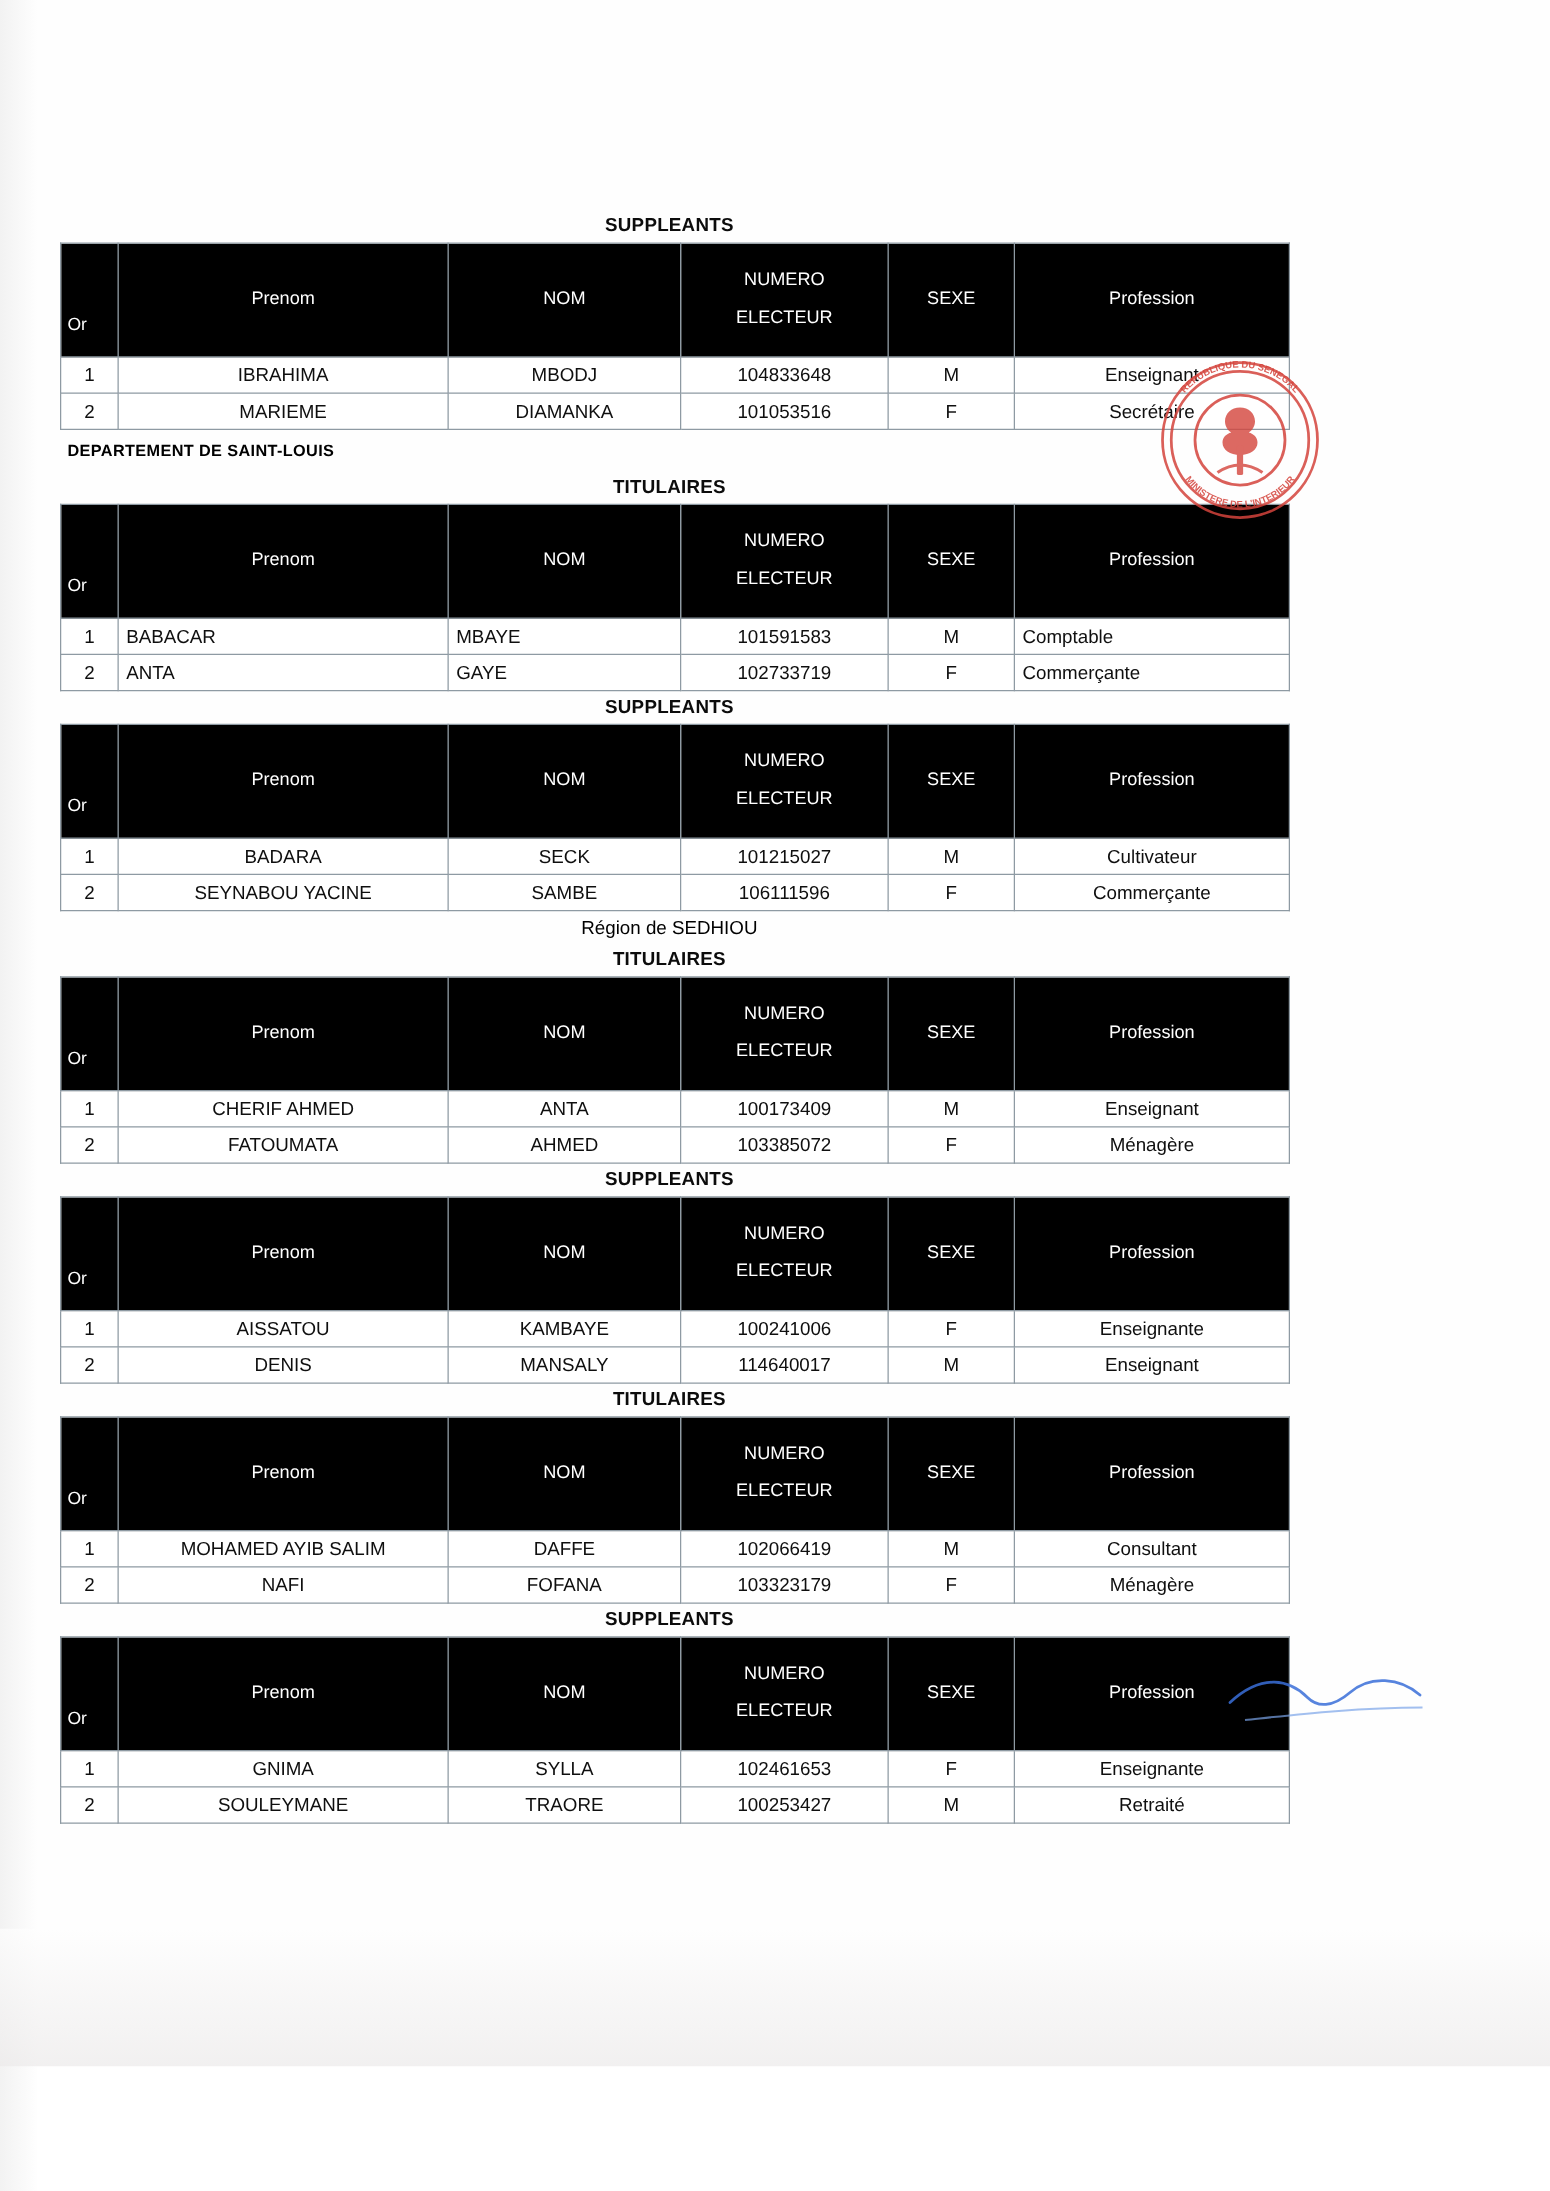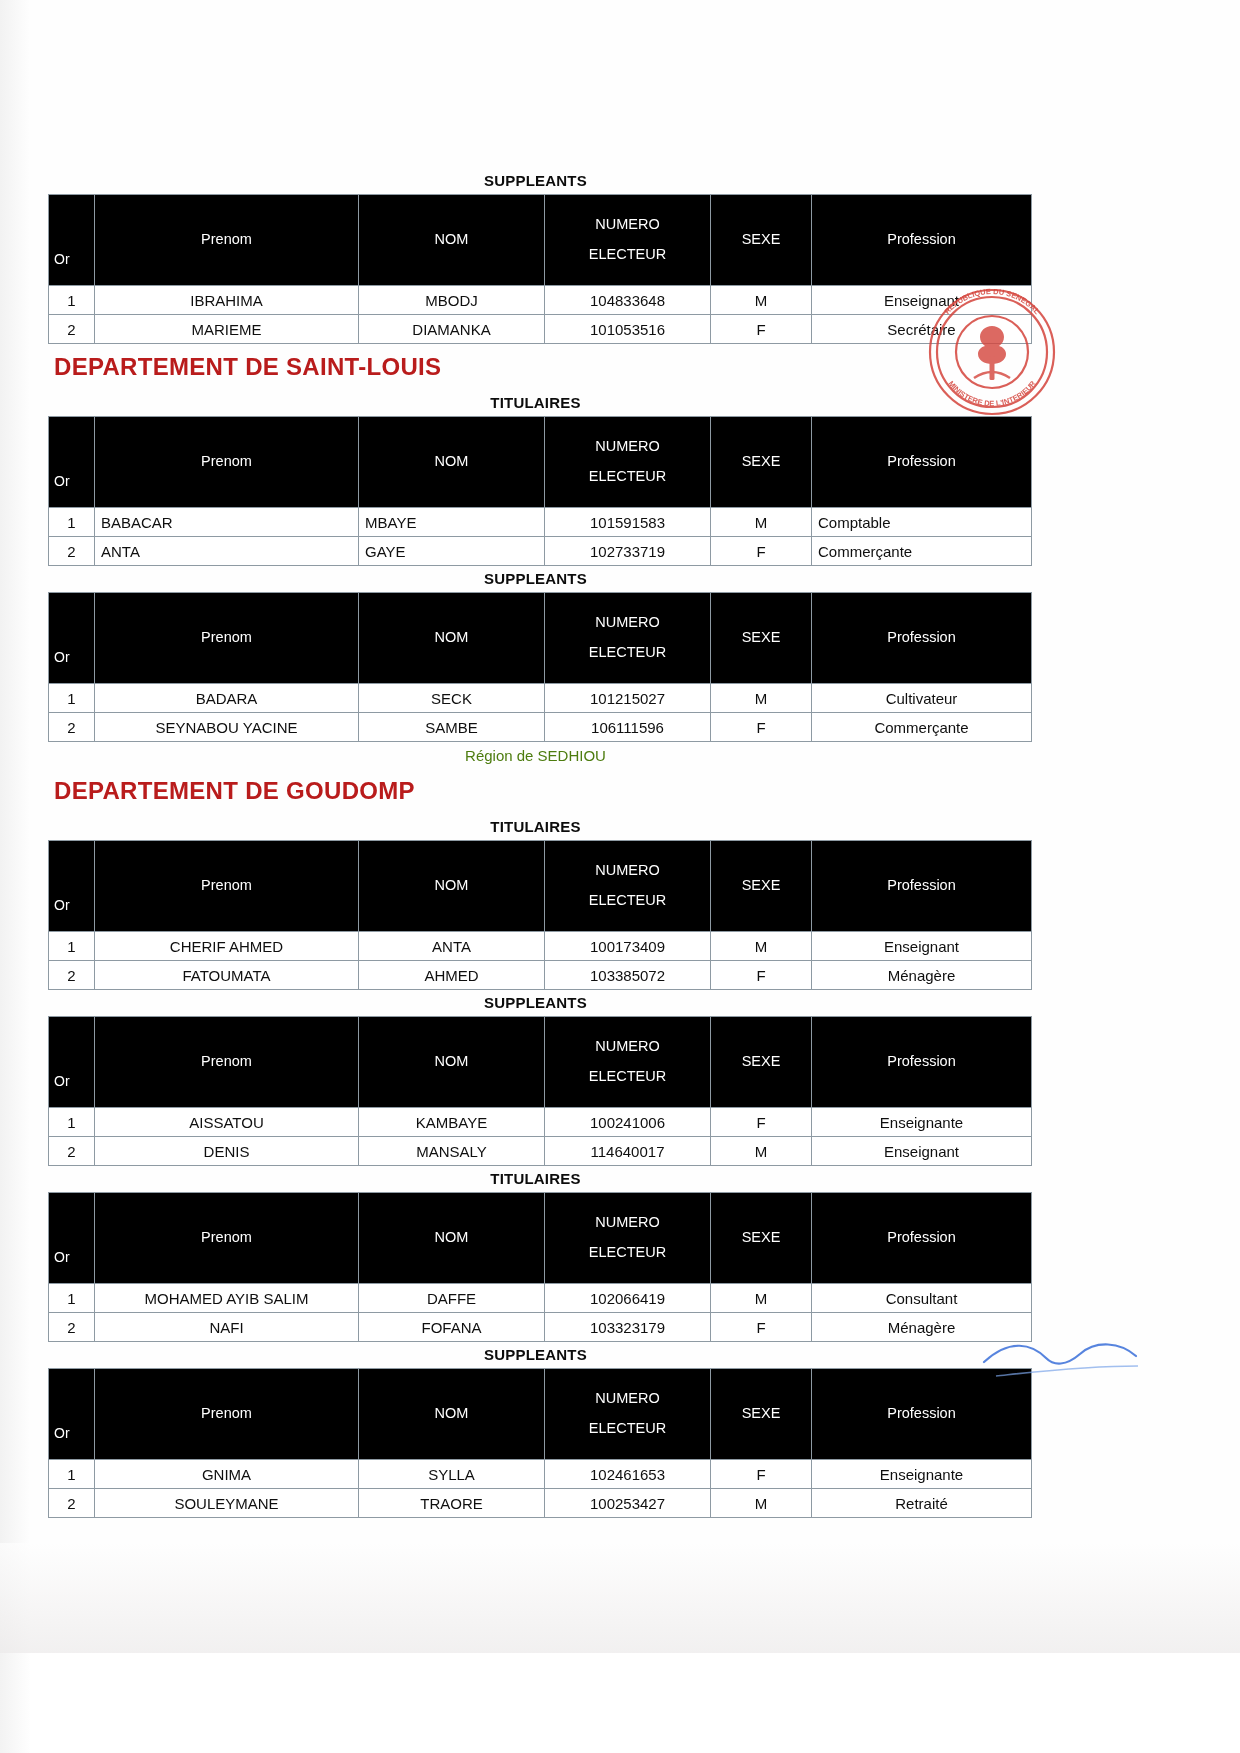--- a/index.html
+++ b/index.html
@@ -47,31 +47,31 @@
     font-size: 15px;
     letter-spacing: .2px;
     padding: 4px 0 5px 0;
     color: #0c0c0c;
     font-family: "Liberation Sans", sans-serif;
   }
 
   
   .dept {
     font-weight: bold;
-    font-size: 24px;
+    font-size: 13px;
     letter-spacing: .3px;
-    color: #b91c1c;
+    color: #000000;
     padding: 9px 0 9px 6px;
   }
 
   
   .region {
     text-align: center;
     font-size: 15px;
-    color: #4d7c0f;
+    color: #000000;
     padding: 5px 0 4px 0;
     font-family: "Liberation Sans", sans-serif;
   }
 
   
   table.reg {
     border-collapse: collapse;
     width: 975px;
     table-layout: fixed;
     font-size: 14.5px;
@@ -240,21 +240,20 @@
             <td class="ord">2</td>
             <td class="prenom">SEYNABOU YACINE</td>
             <td class="nom">SAMBE</td>
             <td class="numero">106111596</td>
             <td class="sexe">F</td>
             <td class="prof">Commerçante</td>
           </tr>
         </tbody>
       </table>
       <div class="region">Région de SEDHIOU</div>
-      <div class="dept">DEPARTEMENT  DE GOUDOMP</div>
       <div class="cap">TITULAIRES</div>
       <table class="reg">
         <thead>
           <tr>
             <th class="c-or">Or</th>
             <th class="c-prenom">Prenom</th>
             <th class="c-nom">NOM</th>
             <th class="c-num"><span>NUMERO</span><span class="num2">ELECTEUR</span></th>
             <th class="c-sexe">SEXE</th>
             <th class="c-prof">Profession</th>

